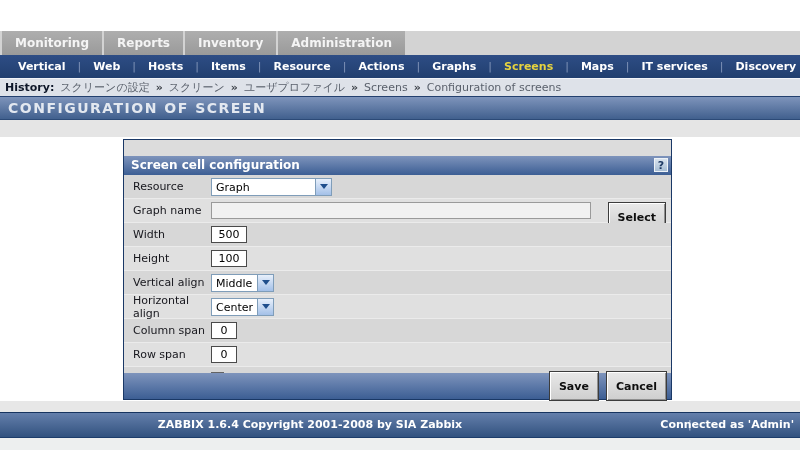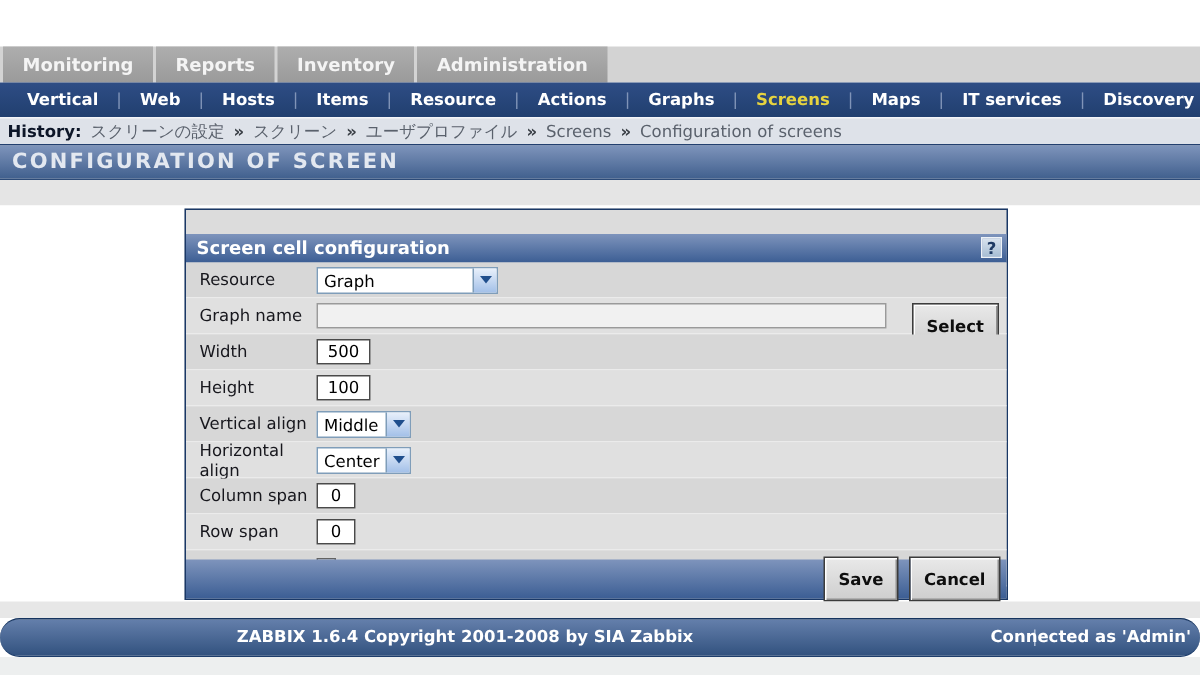--- a/index.html
+++ b/index.html
@@ -84,21 +84,21 @@
        padding:0 9px;cursor:pointer;line-height:15px;}
   .selectbtn{position:absolute;right:5px;top:3px;}
   .dfooter{position:absolute;left:0;bottom:0;width:100%;height:26px;
            background:linear-gradient(#7e94bc,#3c5e94);
            display:flex;align-items:center;justify-content:flex-end;gap:7px;padding-right:4px;}
 
   
   .strip1{position:absolute;left:0;top:401px;width:800px;height:11px;background:#e7e7e7;}
   .footer{position:absolute;left:0;top:412px;width:800px;height:26px;
           background:linear-gradient(#647fab,#32527f);
-          border-top:1px solid #16345f;border-bottom:1px solid #1d3d6b;border-radius:13px;}
+          border-top:1px solid #16345f;border-bottom:1px solid #1d3d6b;}
   .copy{position:absolute;left:0;top:0;width:620px;height:24px;text-align:center;
         color:#fff;font-size:11px;font-weight:bold;line-height:24px;}
   .fsep{position:absolute;left:688px;top:0;color:#b9c6dc;font-size:11px;line-height:24px;}
   .conn{position:absolute;right:6px;top:0;color:#fff;font-size:11px;font-weight:bold;line-height:24px;}
   .strip2{position:absolute;left:0;top:438px;width:800px;height:12px;background:#edefef;}
 </style>
 </head>
 <body>
 
 <div class="screen">

